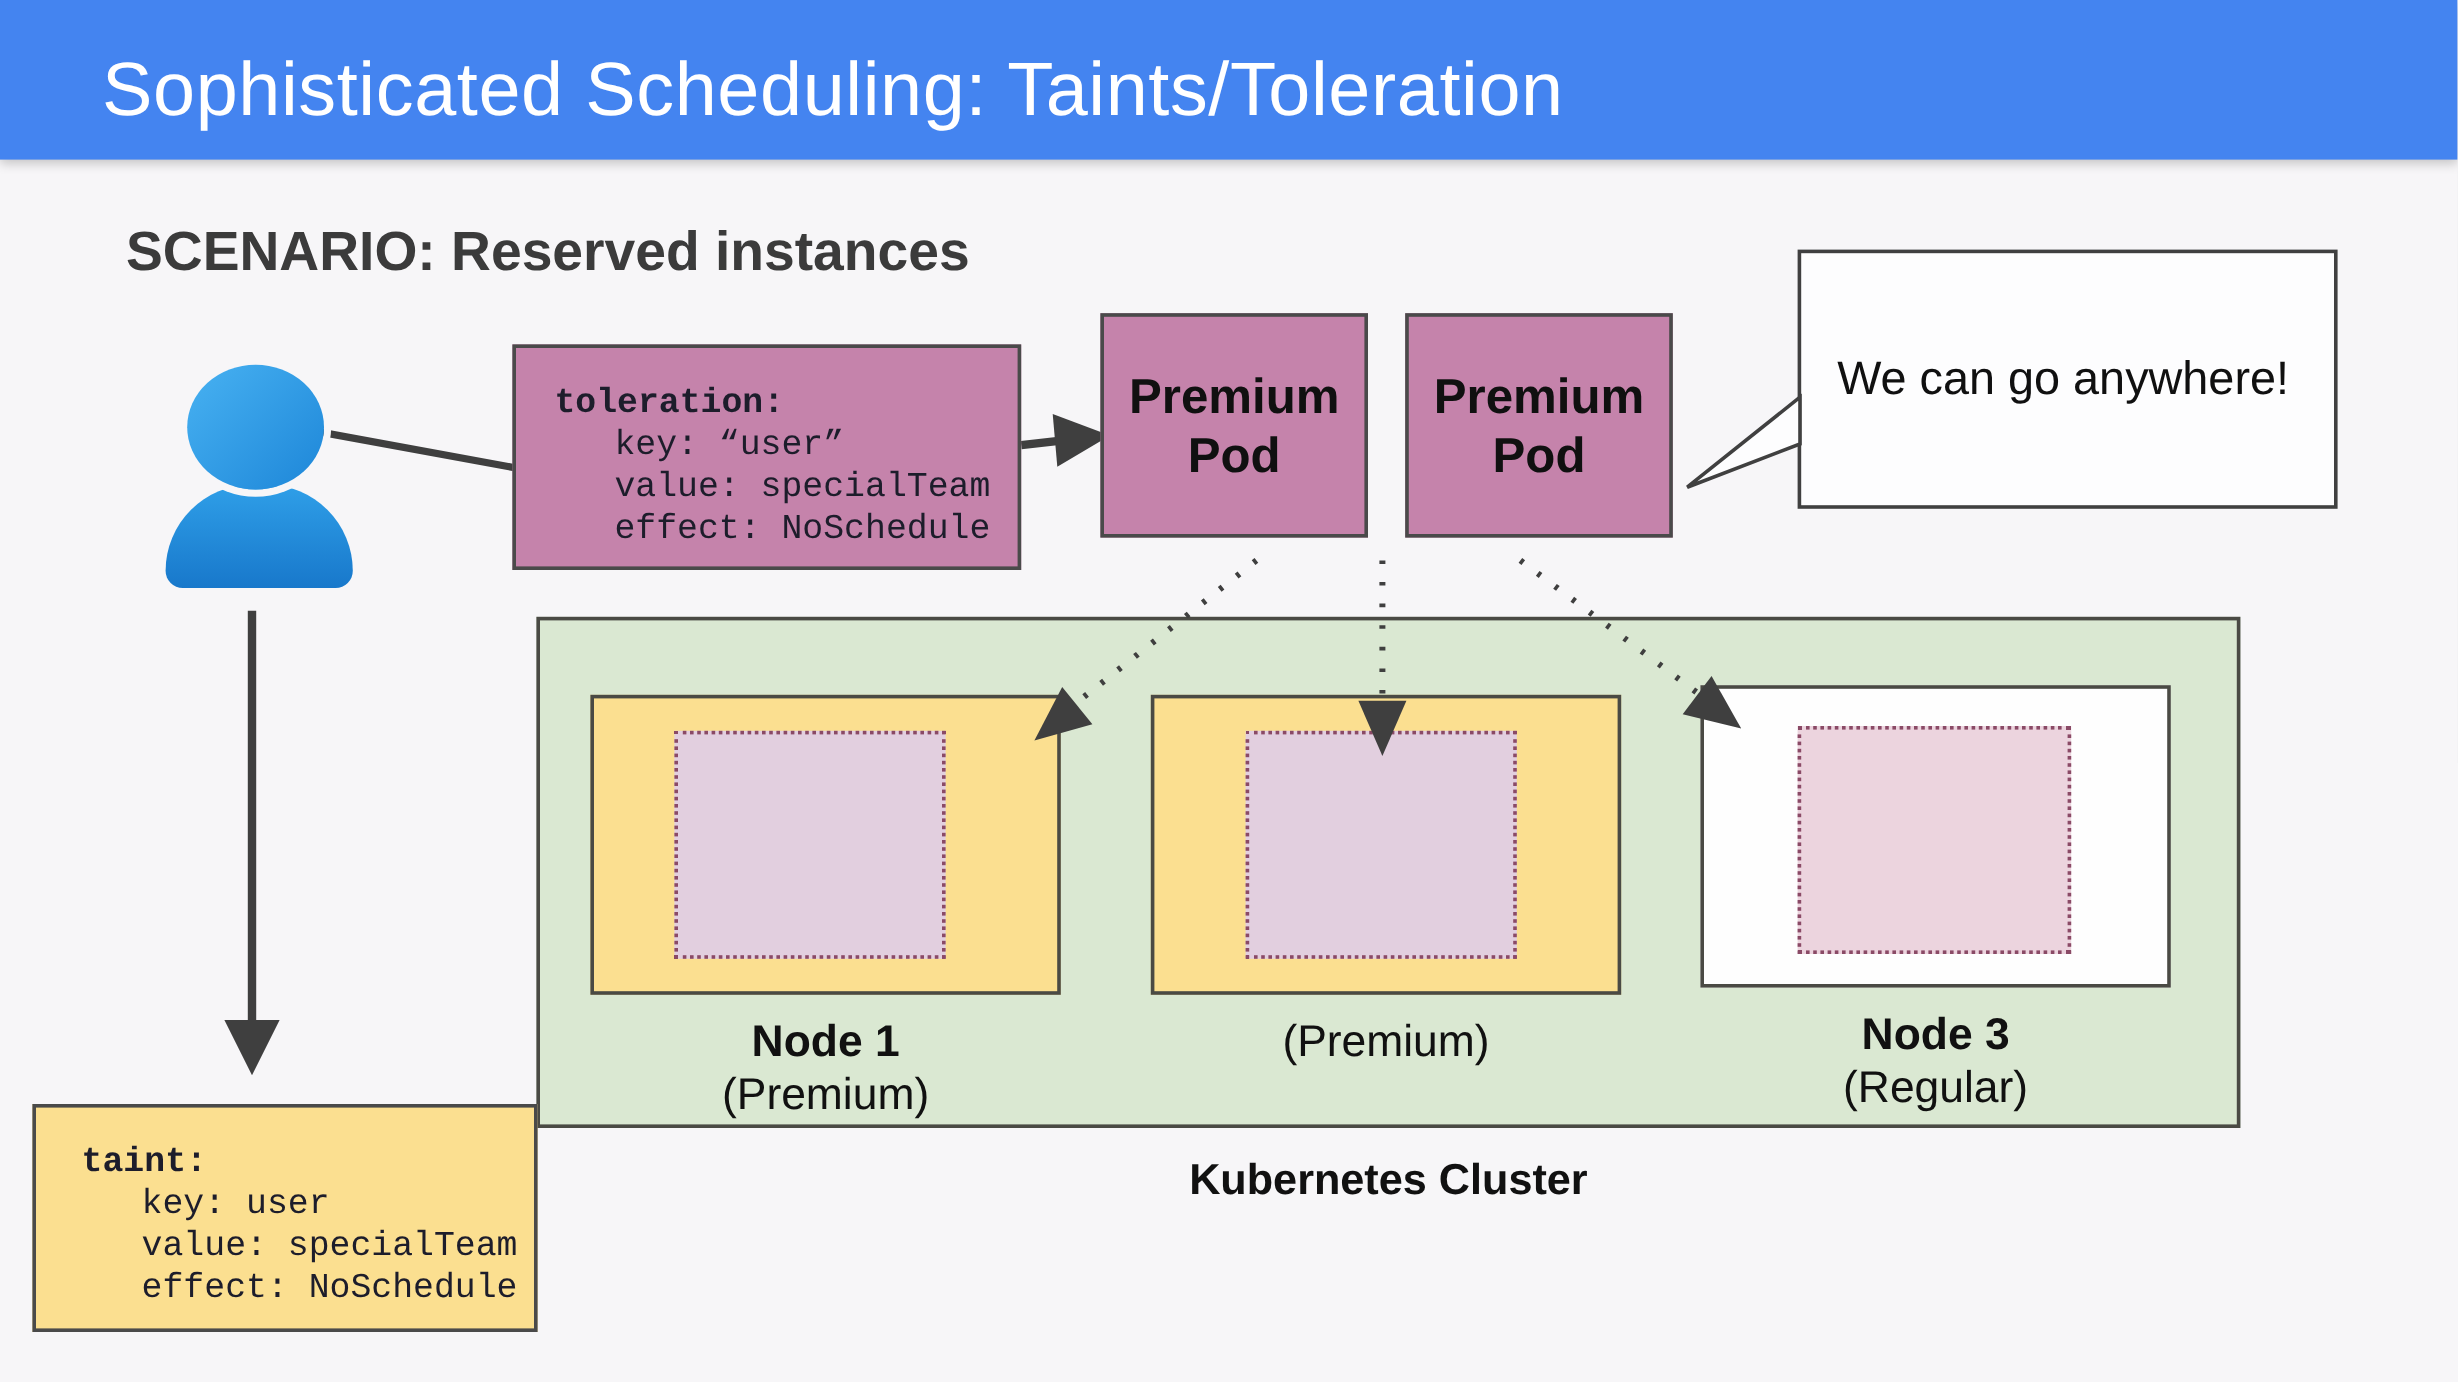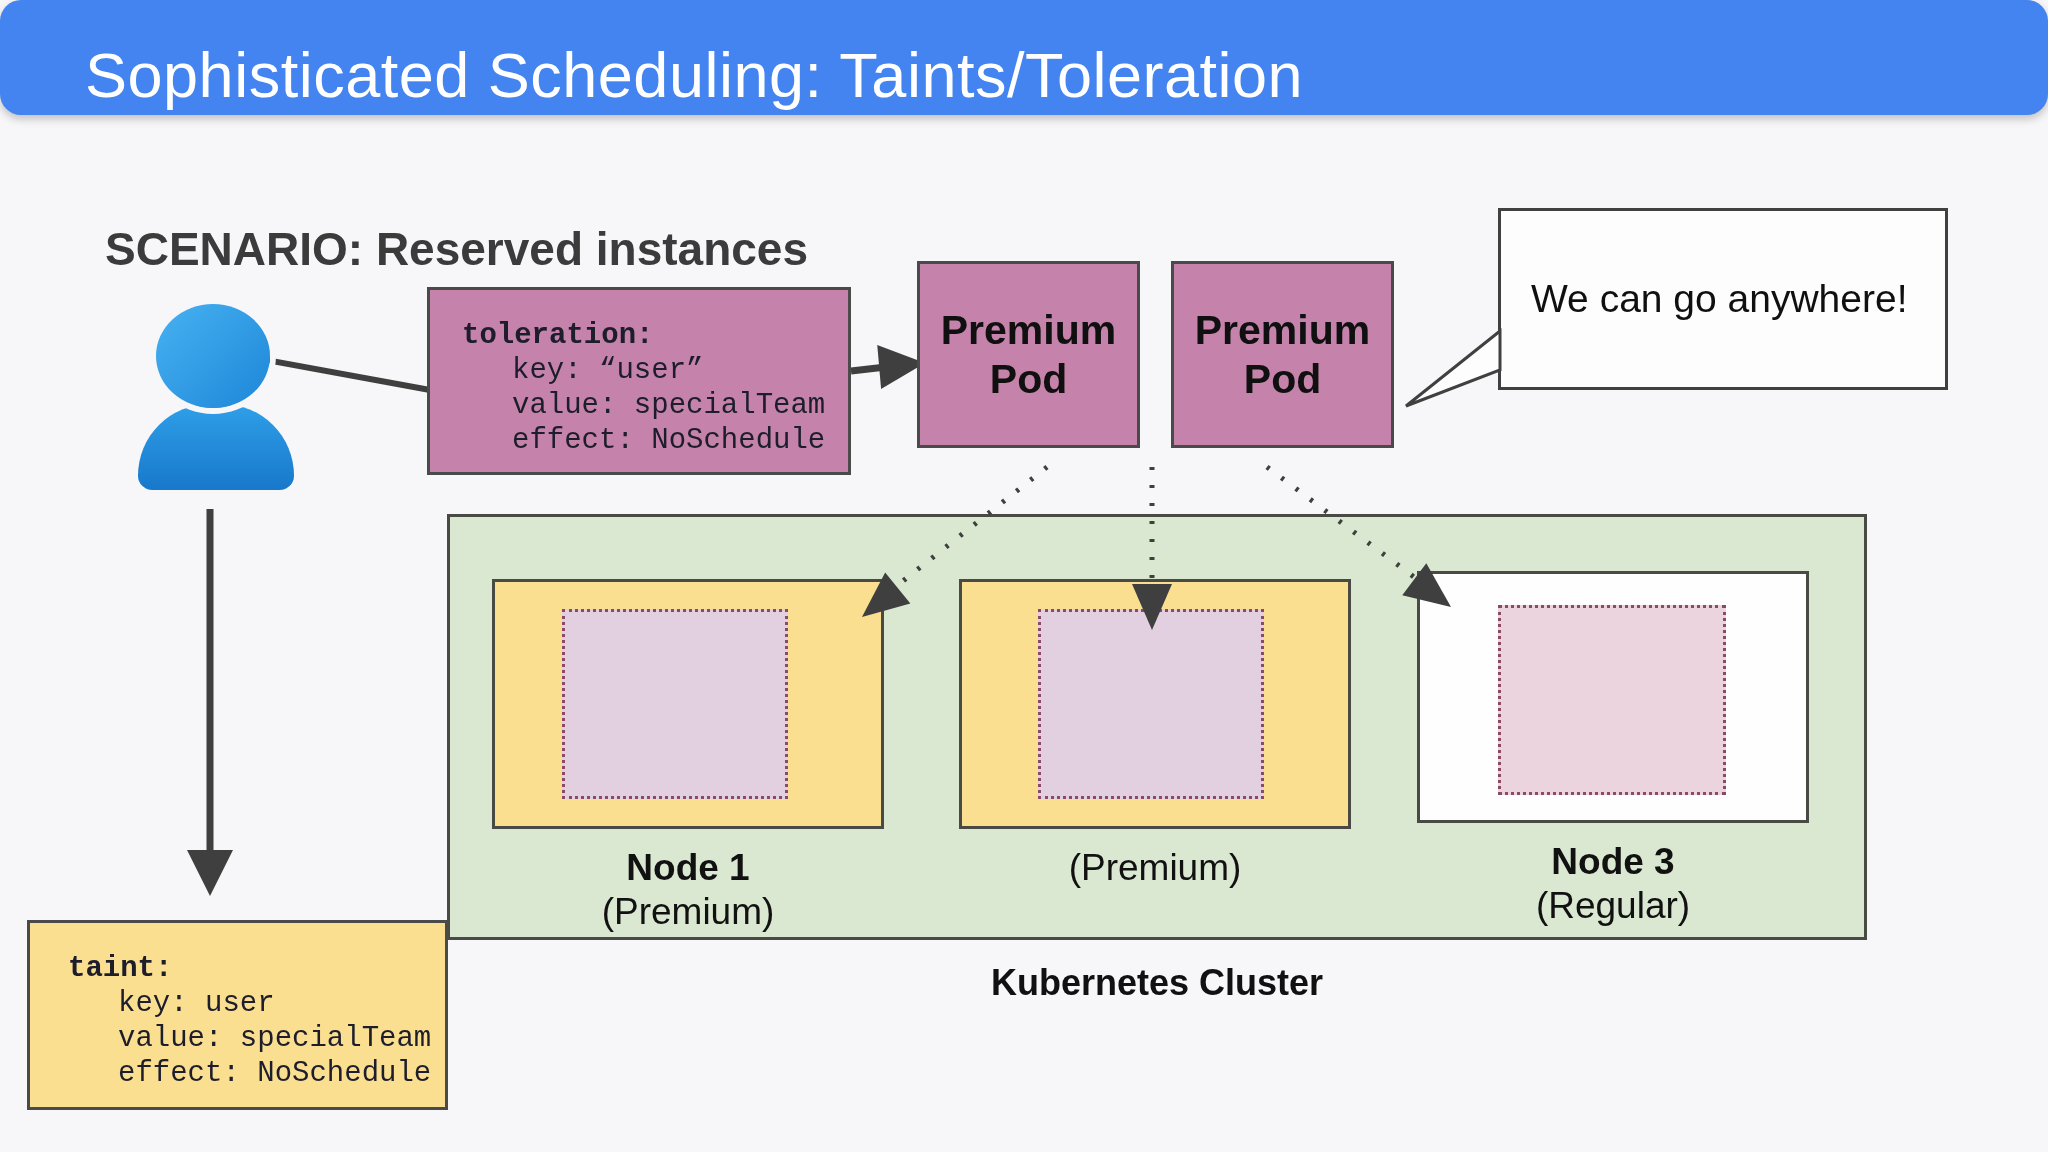--- a/index.html
+++ b/index.html
@@ -6,35 +6,34 @@
   html,body { width:2048px; height:1152px; }
   body { font-family:"Liberation Sans", sans-serif; background:#e9e9ec; }
 
   .slide {
     position:relative; width:2048px; height:1152px;
     background: var(--bg, #f7f6f8); overflow:hidden;
   }
 
   
   .topbar {
-    position:absolute; left:0; top:0; width:2048px; height:115px;
+    position:absolute; left:0; top:0; width:2048px; height:133px;
     background: var(--header_blue, #4484f0);
     box-shadow: 0 4px 9px rgba(0,0,0,0.22);
     z-index:2;
-    border-radius:21px;
   }
   .topbar .title {
     position:absolute; left:85px; top:0; height:147px; line-height:150px;
     font-size:63px; color:#ffffff; font-weight:400; letter-spacing:0.5px;
     white-space:nowrap;
   }
 
   .scenario {
     position:absolute; left:105px; top:182px;
-    font-size:46px; font-weight:bold; color:#3b3b3b; z-index:2;margin-top:40px;
+    font-size:46px; font-weight:bold; color:#3b3b3b; z-index:2;
   }
 
   
   .person { position:absolute; left:138px; top:304px; width:156px; height:186px; z-index:6; }
   .person-body {
     position:absolute; left:0; top:100px; width:156px; height:86px;
     border-radius:80px 80px 16px 16px;
     background: linear-gradient(180deg, #2f9fe8 0%, #1878cb 100%);
   }
   .person-head {
@@ -104,21 +103,21 @@
     border:3px solid #4a4a4a;
     display:flex; align-items:center; justify-content:center; text-align:center;
     font-size:41px; font-weight:bold; color:#101010; line-height:49px;
     padding:16px 20px;
   }
   .pod1 { left:917px; }
   .pod2 { left:1171px; }
 
   
   .bubble {
-    position:absolute; left:1498px; top:208px; width:450px; height:182px; z-index:4;
+    position:absolute; left:1498px; top:208px; width:450px; height:216px; z-index:4;
     background:#fdfdfe; border:3px solid #404040;
     display:flex; align-items:center;
     font-size:39px; color:#101010; padding-left:30px;
   }
 
   
   .overlay { position:absolute; left:0; top:0; width:2048px; height:1152px; z-index:5; pointer-events:none; }
 </style>
 </head>
 <body>

